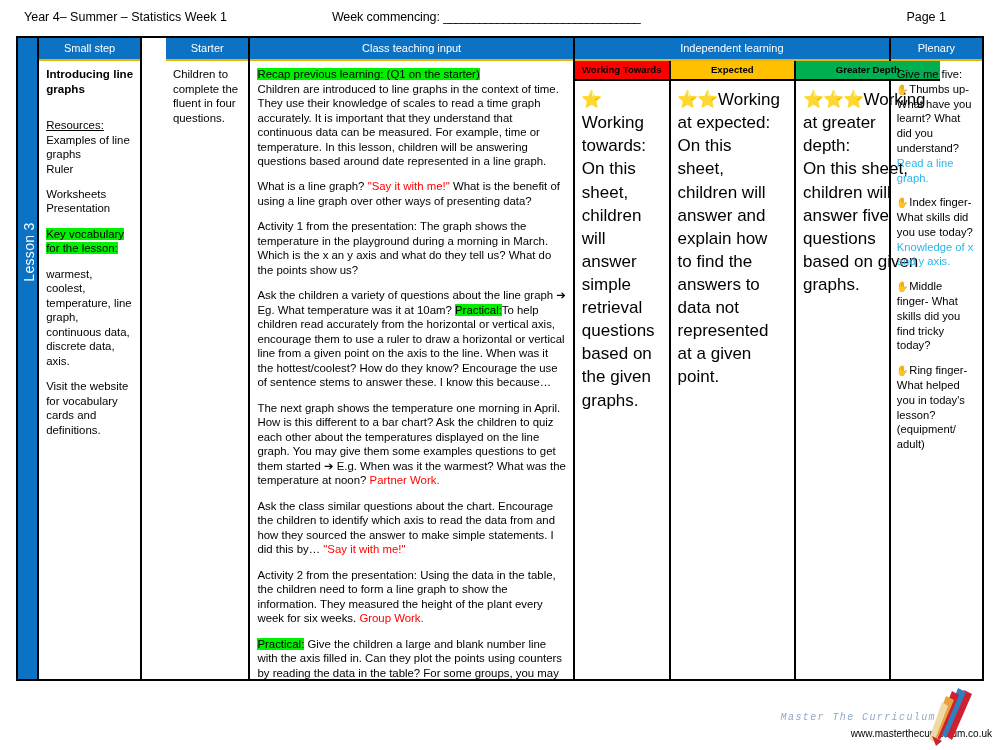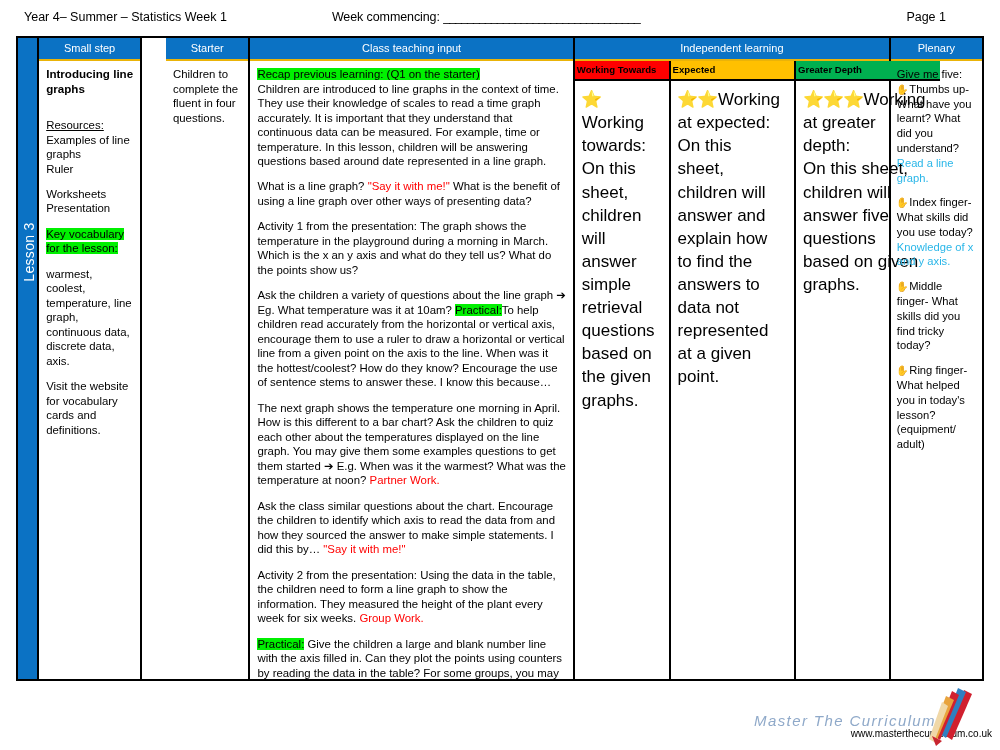--- a/index.html
+++ b/index.html
@@ -104,21 +104,21 @@
   .para:last-child { margin-bottom: 0; }
   .red { color: #ff0000; }
 
   
   .indep-wrap { display: flex; flex: 1; }
   .sub { flex: 1; border-right: 2px solid #000; display: flex; flex-direction: column; }
   .sub:last-child { border-right: none; }
   .sub-hdr {
     font-size: 9.6px;
     font-weight: bold;
-    text-align: left;
+    text-align: center;
     padding: 3px 2px 4px 2px;
     border-bottom: 2px solid #000;
     white-space: nowrap;
   }
   .sub-body { padding: 7px 14px 6px 7px; font-size: 17px; line-height: 1.36; }
   .stars { color: #f5b301; letter-spacing: -1px; }
 
   
   .plen-body { padding: 6px 5px 6px 6px; font-size: 11.2px; line-height: 1.32; }
   .plen-item { margin-bottom: 10px; }
@@ -138,25 +138,26 @@
     position: absolute;
     right: 16px;
     top: 688px;
     width: 72px;
     height: 58px;
   }
   .logo-text {
     position: absolute;
     right: 64px;
     top: 712px;
-    font-size: 15px;
+    font-size: 10px;
     font-style: italic;
     color: #8fa9c9;
     letter-spacing: 1.4px;
     white-space: nowrap;
+    font-family: Liberation Mono, monospace;
   }
 </style>
 </head>
 <body>
 
 <div class="page">
 
   <div class="meta-row">
     <span>Year 4– Summer – Statistics Week 1</span>
     <span class="meta-week">

